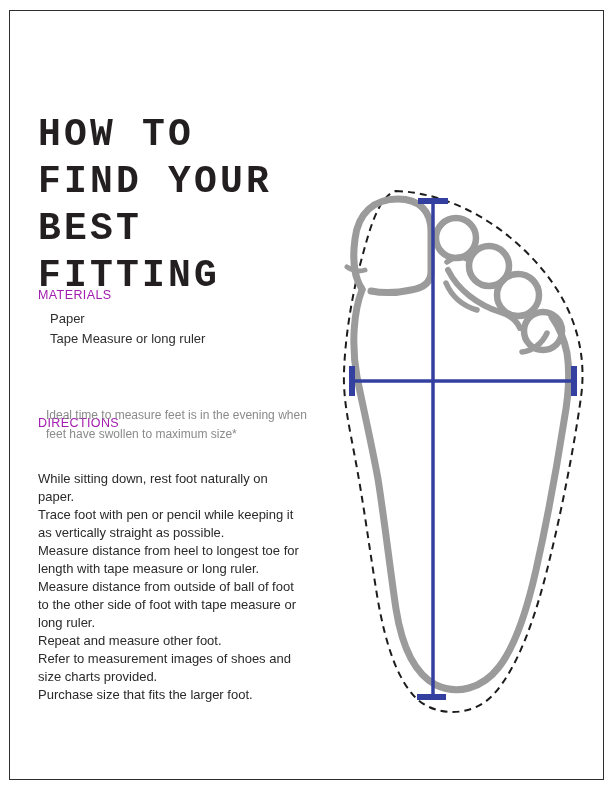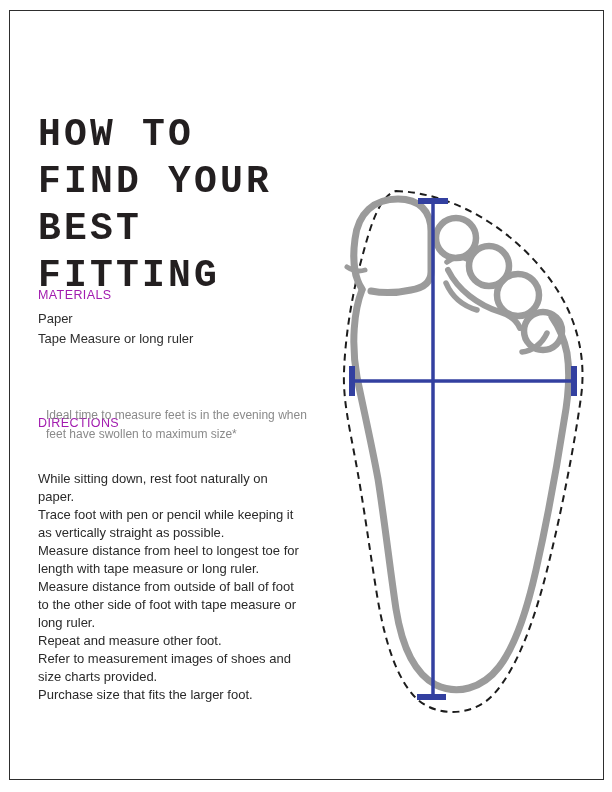--- a/index.html
+++ b/index.html
@@ -16,21 +16,21 @@
     position:absolute;top:86px;left:0;
     font-size:38px;font-weight:700;line-height:47px;letter-spacing:3.2px;
     color:#231f20;white-space:pre-line;font-family:Liberation Mono, monospace;
   }
   .section-heading{
     position:absolute;left:0;
     font-size:12.5px;letter-spacing:0.4px;color:#a21caf;
   }
   .materials-heading{top:288px;}
   .materials-list{position:absolute;left:0;top:309px;font-size:13px;line-height:19.5px;color:#2e2e2e;}
-  .materials-list div{white-space:pre-line;}
+  .materials-list div{white-space:pre-line;margin-left:12px;}
   .directions-heading{top:392px;margin-top:24px;}
   .notes{position:absolute;left:0;top:398px;font-size:12px;line-height:18.8px;color:#8a8a8a;}
   .notes p{margin:8px;white-space:pre-line;}
   .steps{position:absolute;left:0;top:470px;font-size:13px;line-height:18px;color:#2a2a2a;}
   .steps p{margin:0;white-space:pre-line;}
   .foot-svg{position:absolute;left:0;top:0;}
 </style>
 </head>
 <body>
 

